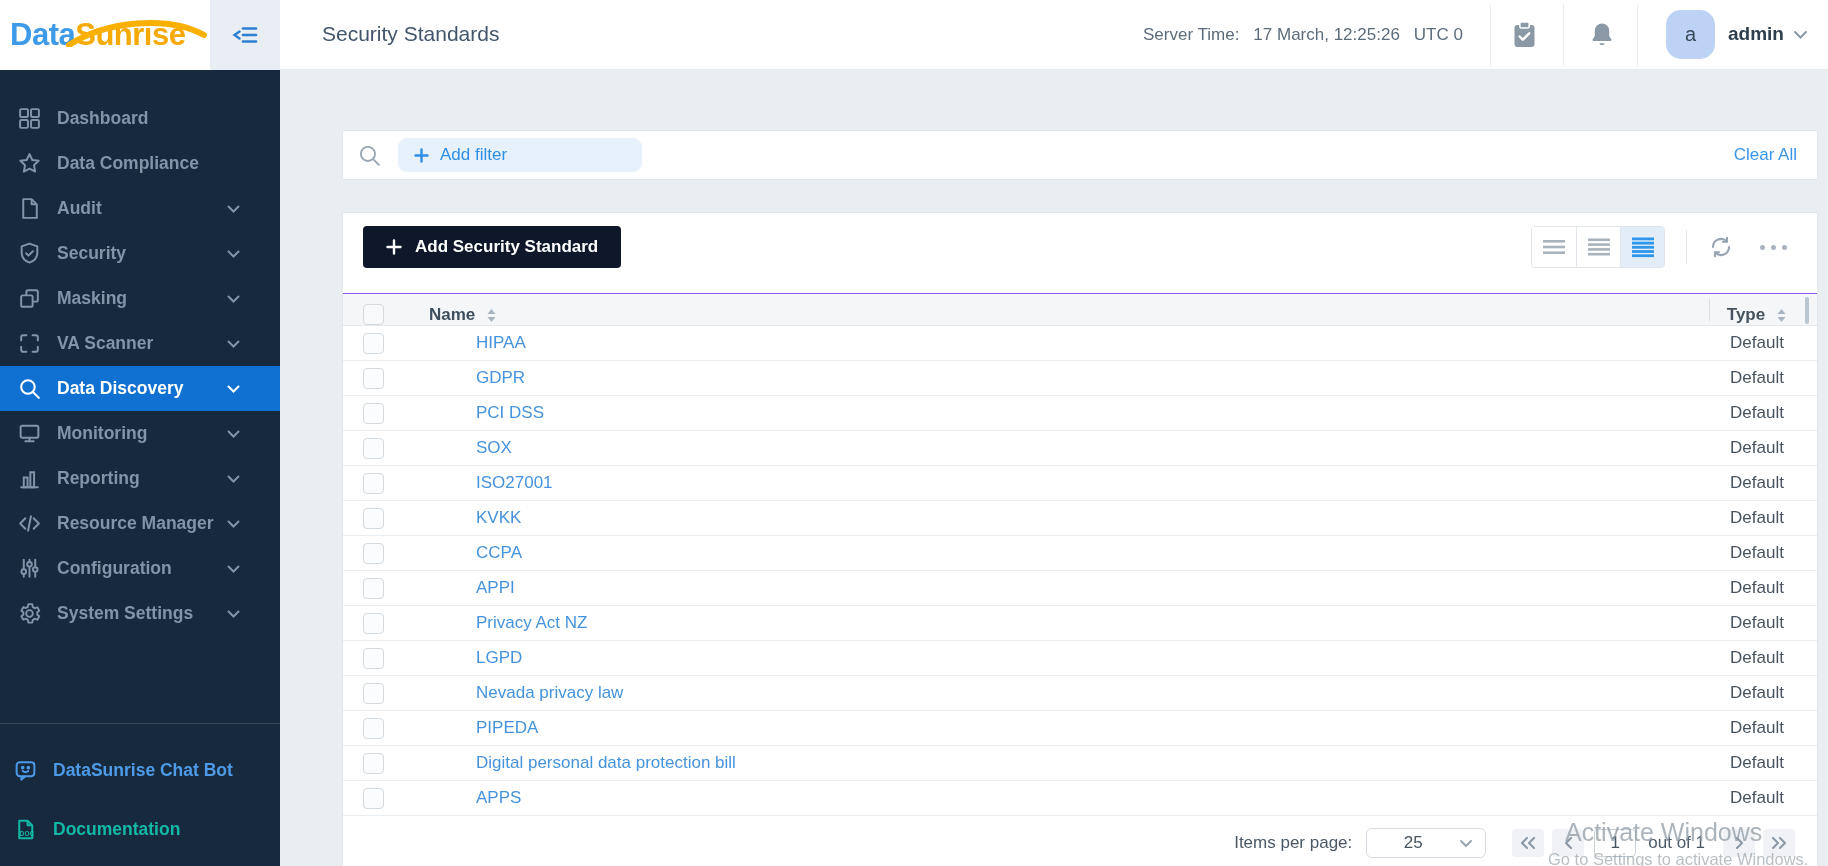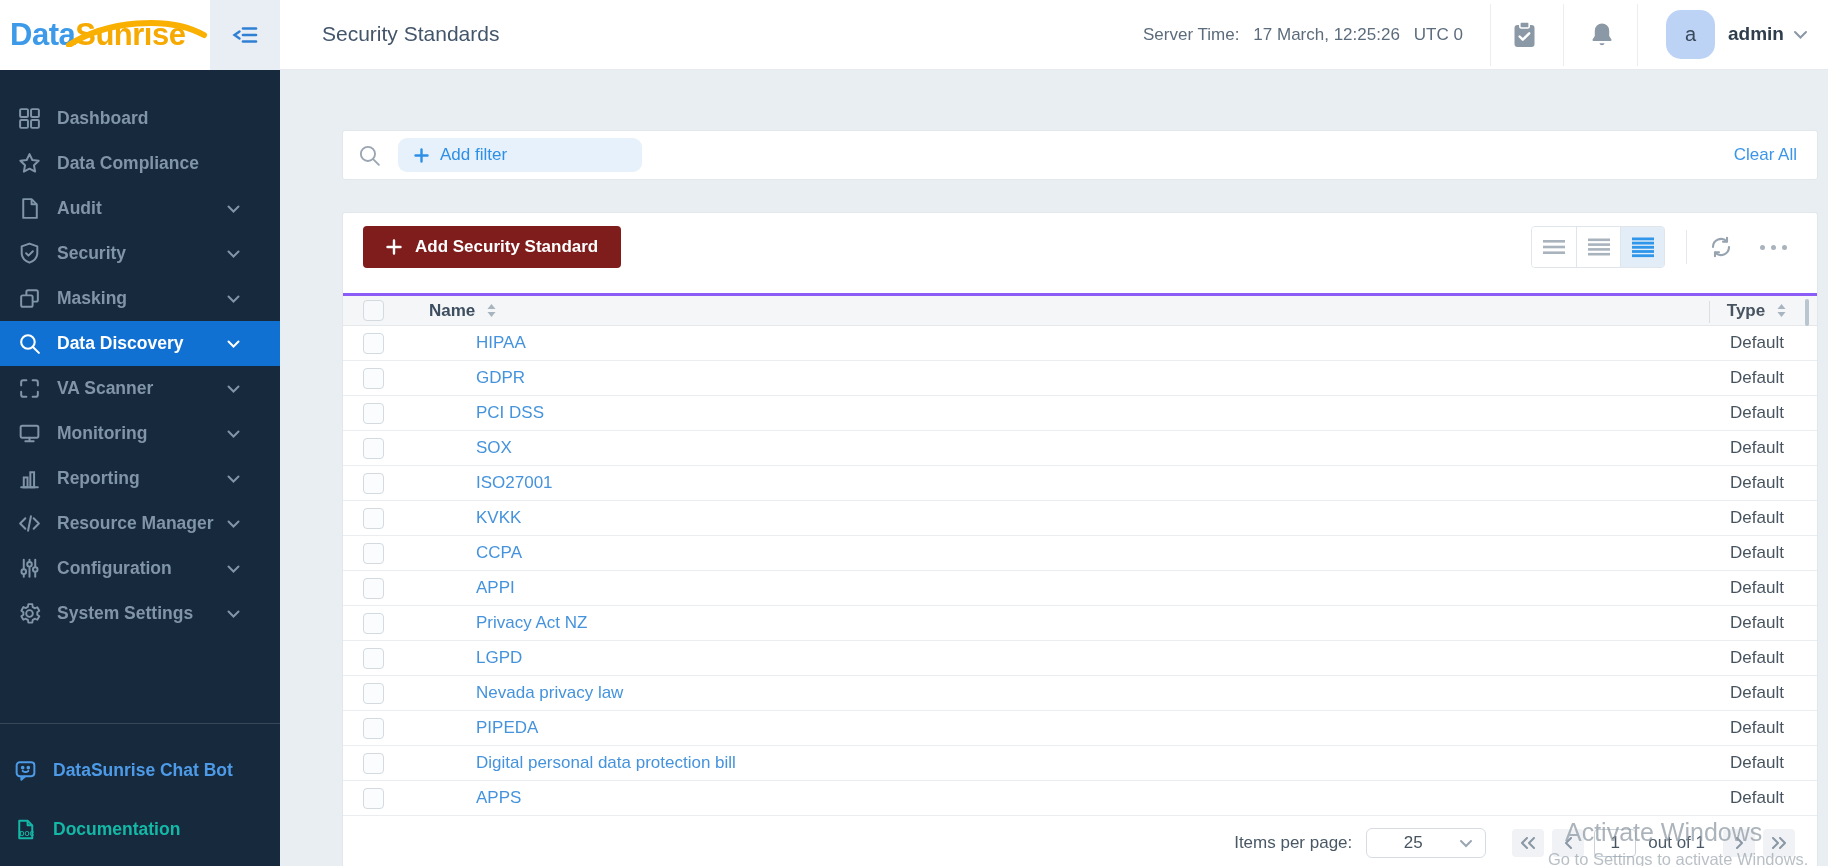--- a/index.html
+++ b/index.html
@@ -39,32 +39,32 @@
 
   
   .filter-card { position:absolute; left:342px; top:130px; width:1476px; height:50px; background:#FFFFFF; border:1px solid #E2E7EB; border-radius:3px; display:flex; align-items:center; padding:0 14px; z-index:2; }
   .add-filter-pill { margin-left:16px; height:34px; width:244px; background:#E7F1FC; border-radius:9px; display:flex; align-items:center; padding-left:16px; color:#2E8FE6; font-size:17px; cursor:pointer; }
   .add-filter-pill .plus { margin-right:11px; display:flex; }
   .clear-all { margin-left:auto; margin-right:6px; color:#3A96E8; font-size:17px; cursor:pointer; }
 
   
   .table-card { position:absolute; left:342px; top:212px; width:1476px; height:654px; background:#FFFFFF; border:1px solid #E2E7EB; border-bottom:none; border-radius:3px 3px 0 0; z-index:2; }
   .toolbar { position:absolute; left:0; top:13px; width:100%; height:42px; display:flex; align-items:center; padding:0 20px; }
-  .add-btn { height:42px; padding:0 23px; background:#7f1d1d; color:#FFFFFF; border:none; border-radius:4px; font-size:17px; font-weight:700; font-family:inherit; display:flex; align-items:center; cursor:pointer; }
+  .add-btn { height:42px; padding:0 23px; background:#0f172a; color:#FFFFFF; border:none; border-radius:4px; font-size:17px; font-weight:700; font-family:inherit; display:flex; align-items:center; cursor:pointer; }
   .add-btn .plus { margin-right:13px; display:flex; }
   .view-group { margin-left:auto; display:flex; border:1px solid #DFE5EA; border-radius:4px; overflow:hidden; }
   .view-btn { width:44px; height:40px; display:flex; align-items:center; justify-content:center; background:#FFFFFF; border-left:1px solid #DFE5EA; cursor:pointer; }
   .view-btn:first-child { border-left:none; }
   .view-btn.active { background:#E2EDF8; }
   .tool-sep { width:1px; height:34px; background:#E3E8EC; margin:0 21px 0 21px; }
   .refresh-btn { display:flex; cursor:pointer; margin-right:26px; }
   .dots-btn { display:flex; gap:6px; cursor:pointer; margin-right:10px; }
   .dots-btn i { width:5px; height:5px; border-radius:50%; background:#A9B3BD; }
 
-  .thead { position:absolute; left:0; top:80px; width:100%; height:33px; background:#F4F6F8; border-top:3px solid #8b5cf6; border-bottom:1px solid #E4E8EB; display:flex; align-items:center; font-weight:700; color:#3D4E5F; font-size:17px; }
+  .thead { position:absolute; left:0; top:80px; width:100%; height:33px; background:#F4F6F8; border-top:1px solid #8b5cf6; border-bottom:1px solid #E4E8EB; display:flex; align-items:flex-end; font-weight:700; color:#3D4E5F; font-size:17px; }
   .vline { position:absolute; left:1366px; top:5px; height:22px; width:1px; background:#D9DFE4; }
   .vhandle { position:absolute; left:1462px; top:3px; height:27px; width:4px; background:#B9C5CF; border-radius:2px; cursor:pointer; }
 
   .rows { position:absolute; left:0; top:113px; width:100%; }
   .trow { height:35px; display:flex; align-items:center; border-bottom:1px solid #EBEEF1; background:#FFFFFF;gap:47px; }
   .cell-check { width:21px; margin-left:20px; flex:none; display:flex; }
   .cb { width:21px; height:21px; border:1px solid #D3DAE0; border-radius:4px; background:#FBFCFD; cursor:pointer; }
   .thead .cb { background:#F7F9FA; }
   .cell-name { margin-left:45px; flex:1; font-size:17px; }
   .trow .cell-name a { color:#4593DC; text-decoration:none; cursor:pointer; }
@@ -212,45 +212,45 @@
             </svg>
         </span>
         <span>Masking</span>
         <span class="nav-chev">
             <svg width="13" height="9" viewBox="0 0 13 9" fill="none" stroke="currentColor" stroke-width="2" stroke-linecap="round">
               <path d="M1.5 1.5l5 5 5-5"></path>
             </svg>
           </span>
       </div>
 
-      <div class="nav-item selected">
-        <span class="ic">
-          <svg width="25" height="25" viewBox="0 0 24 24" fill="none" stroke="currentColor" stroke-width="2">
-              <circle cx="10.5" cy="10.5" r="6.5"></circle>
-              <path d="M15.3 15.3L21 21" stroke-linecap="round"></path>
-            </svg>
-        </span>
-        <span>Data Discovery</span>
-        <span class="nav-chev">
-            <svg width="13" height="9" viewBox="0 0 13 9" fill="none" stroke="currentColor" stroke-width="2" stroke-linecap="round">
-              <path d="M1.5 1.5l5 5 5-5"></path>
-            </svg>
-          </span>
-      </div>
-
       <div class="nav-item">
         <span class="ic">
           <svg width="25" height="25" viewBox="0 0 24 24" fill="none" stroke="currentColor" stroke-width="1.9" stroke-linecap="round">
               <path d="M4 9V6a2 2 0 0 1 2-2h3"></path>
               <path d="M15 4h3a2 2 0 0 1 2 2v3"></path>
               <path d="M20 15v3a2 2 0 0 1-2 2h-3"></path>
               <path d="M9 20H6a2 2 0 0 1-2-2v-3"></path>
             </svg>
         </span>
         <span>VA Scanner</span>
+        <span class="nav-chev">
+            <svg width="13" height="9" viewBox="0 0 13 9" fill="none" stroke="currentColor" stroke-width="2" stroke-linecap="round">
+              <path d="M1.5 1.5l5 5 5-5"></path>
+            </svg>
+          </span>
+      </div>
+
+      <div class="nav-item selected">
+        <span class="ic">
+          <svg width="25" height="25" viewBox="0 0 24 24" fill="none" stroke="currentColor" stroke-width="2">
+              <circle cx="10.5" cy="10.5" r="6.5"></circle>
+              <path d="M15.3 15.3L21 21" stroke-linecap="round"></path>
+            </svg>
+        </span>
+        <span>Data Discovery</span>
         <span class="nav-chev">
             <svg width="13" height="9" viewBox="0 0 13 9" fill="none" stroke="currentColor" stroke-width="2" stroke-linecap="round">
               <path d="M1.5 1.5l5 5 5-5"></path>
             </svg>
           </span>
       </div>
 
       <div class="nav-item">
         <span class="ic">
           <svg width="25" height="25" viewBox="0 0 24 24" fill="none" stroke="currentColor" stroke-width="1.9" stroke-linecap="round">

